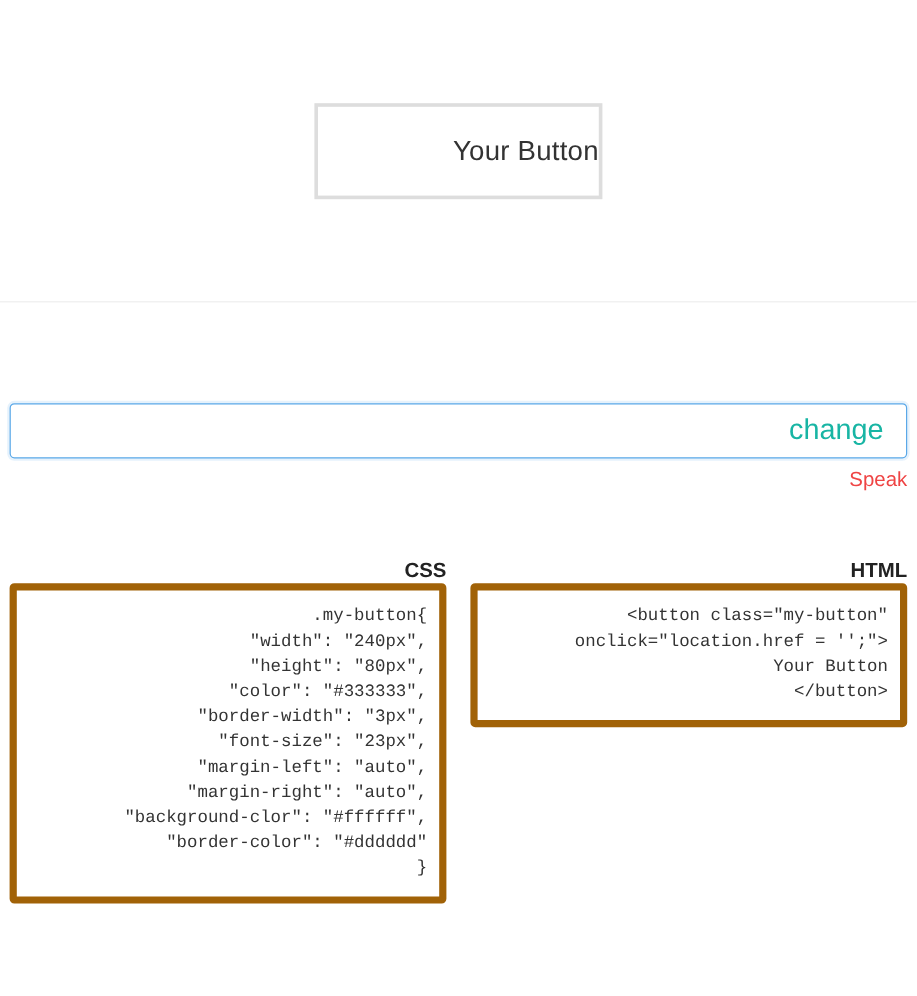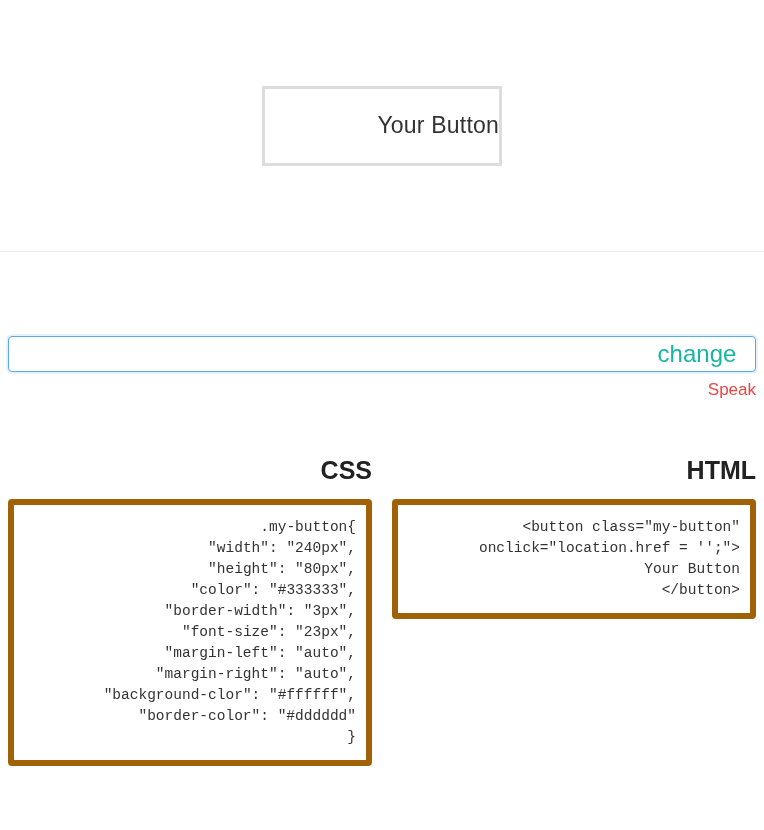--- a/index.html
+++ b/index.html
@@ -27,21 +27,21 @@
     font-family: inherit;
     cursor: pointer;
     font-weight: 400;
     letter-spacing: 0.2px;
   }
   .input-section {
     padding: 84px 8px 0 8px;
   }
   .text-input {
     width: 100%;
-    height: 36px;
+    height: 46px;
     border: 1px solid #5aa8e8;
     border-radius: 4px;
     padding: 0 12px;
     font-size: 24px;
     color: #18b5a4;
     font-family: inherit;
     outline: none;
     box-shadow: 0 0 0 2px rgba(90,168,232,0.15);
   }
   .speak-link {
@@ -55,24 +55,23 @@
   .code-section {
     display: flex;
     gap: 20px;
     padding: 56px 8px 0 8px;
   }
   .code-col {
     flex: 1;
     min-width: 0;
   }
   .code-heading {
-    font-size: 25px;
+    font-size: 17px;
     font-weight: 700;
     color: #222;
-    margin-bottom: 14px;
   }
   .code-box {
     border: 6px solid #a16207;
     border-radius: 4px;
     background: #fff;
     padding: 12px 10px;
     font-family: "Courier New", Consolas, monospace;
     font-size: 14.5px;
     line-height: 1.45;
     color: #333;

